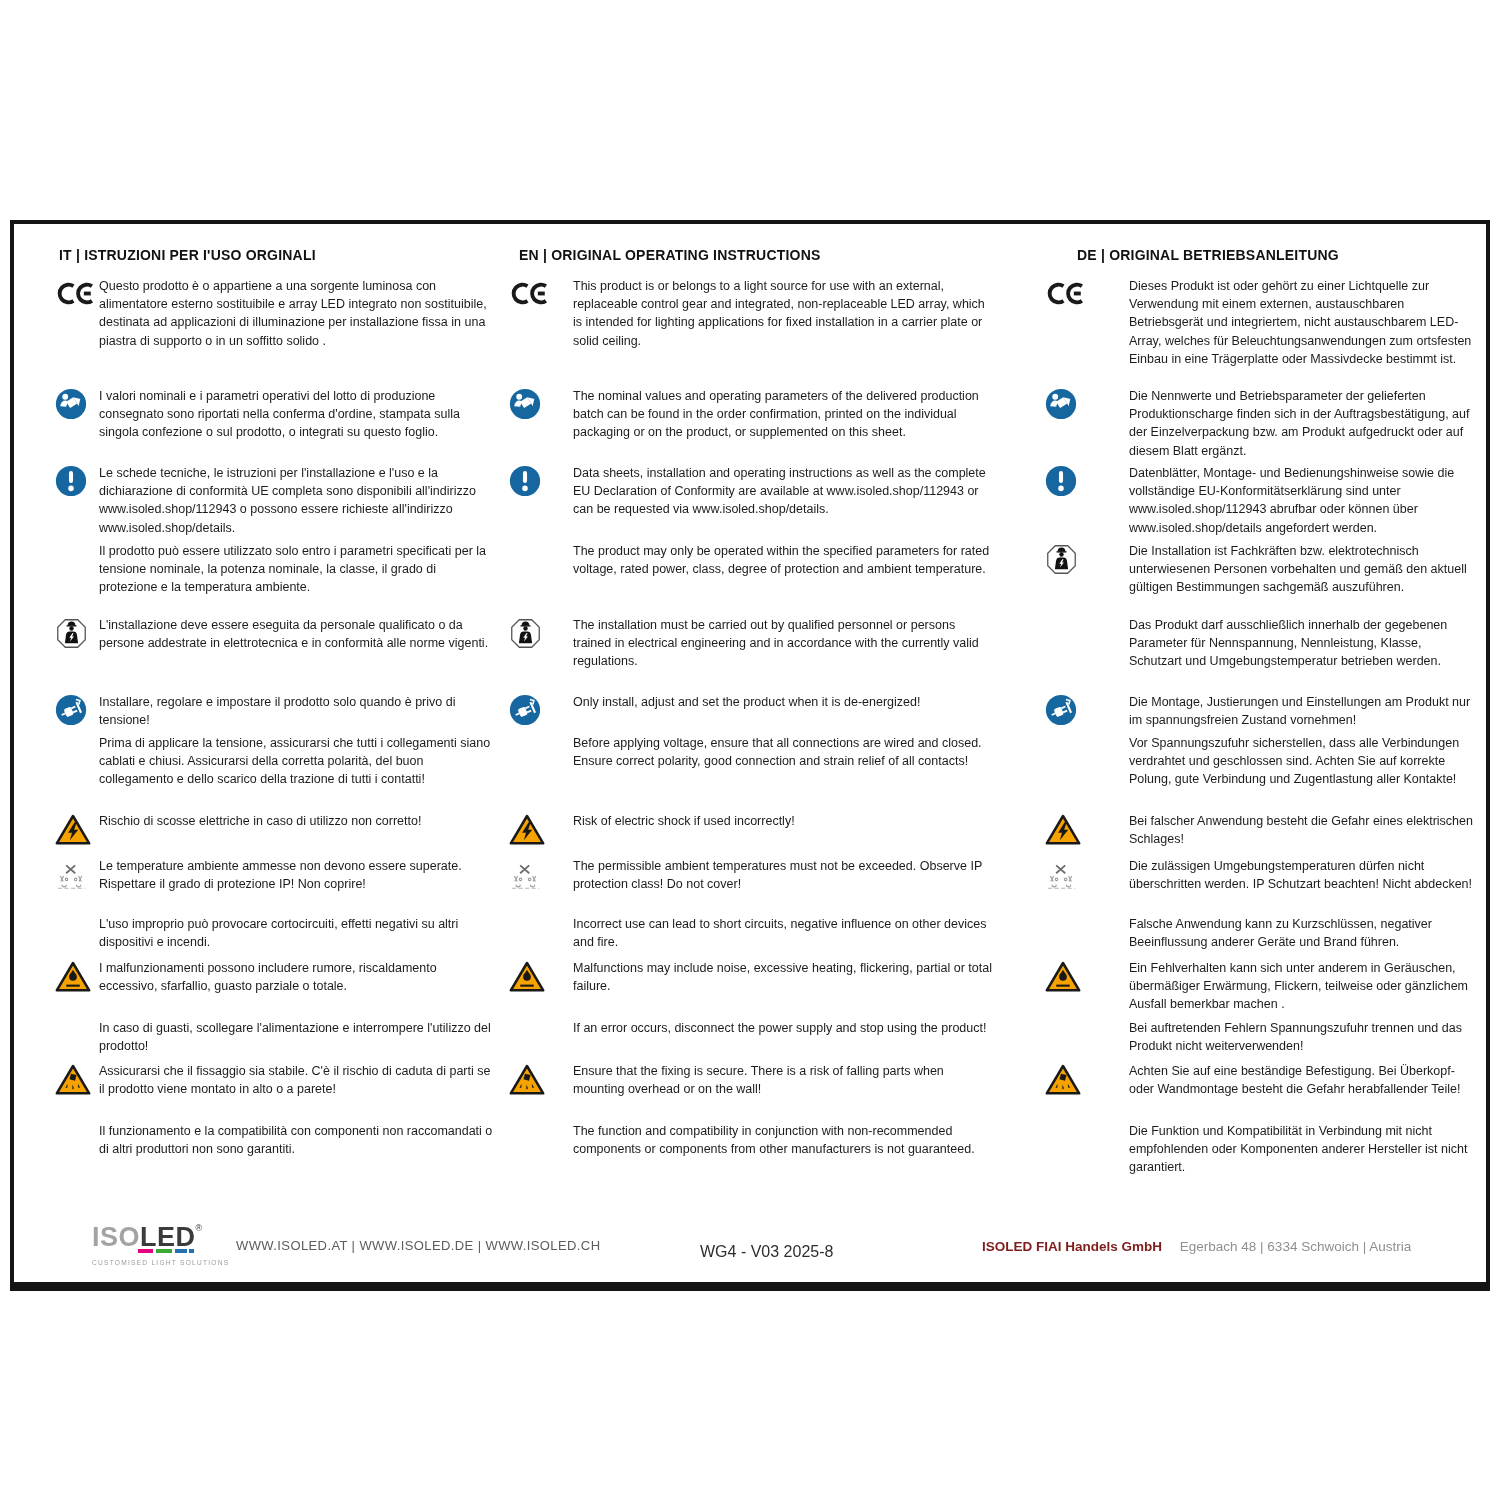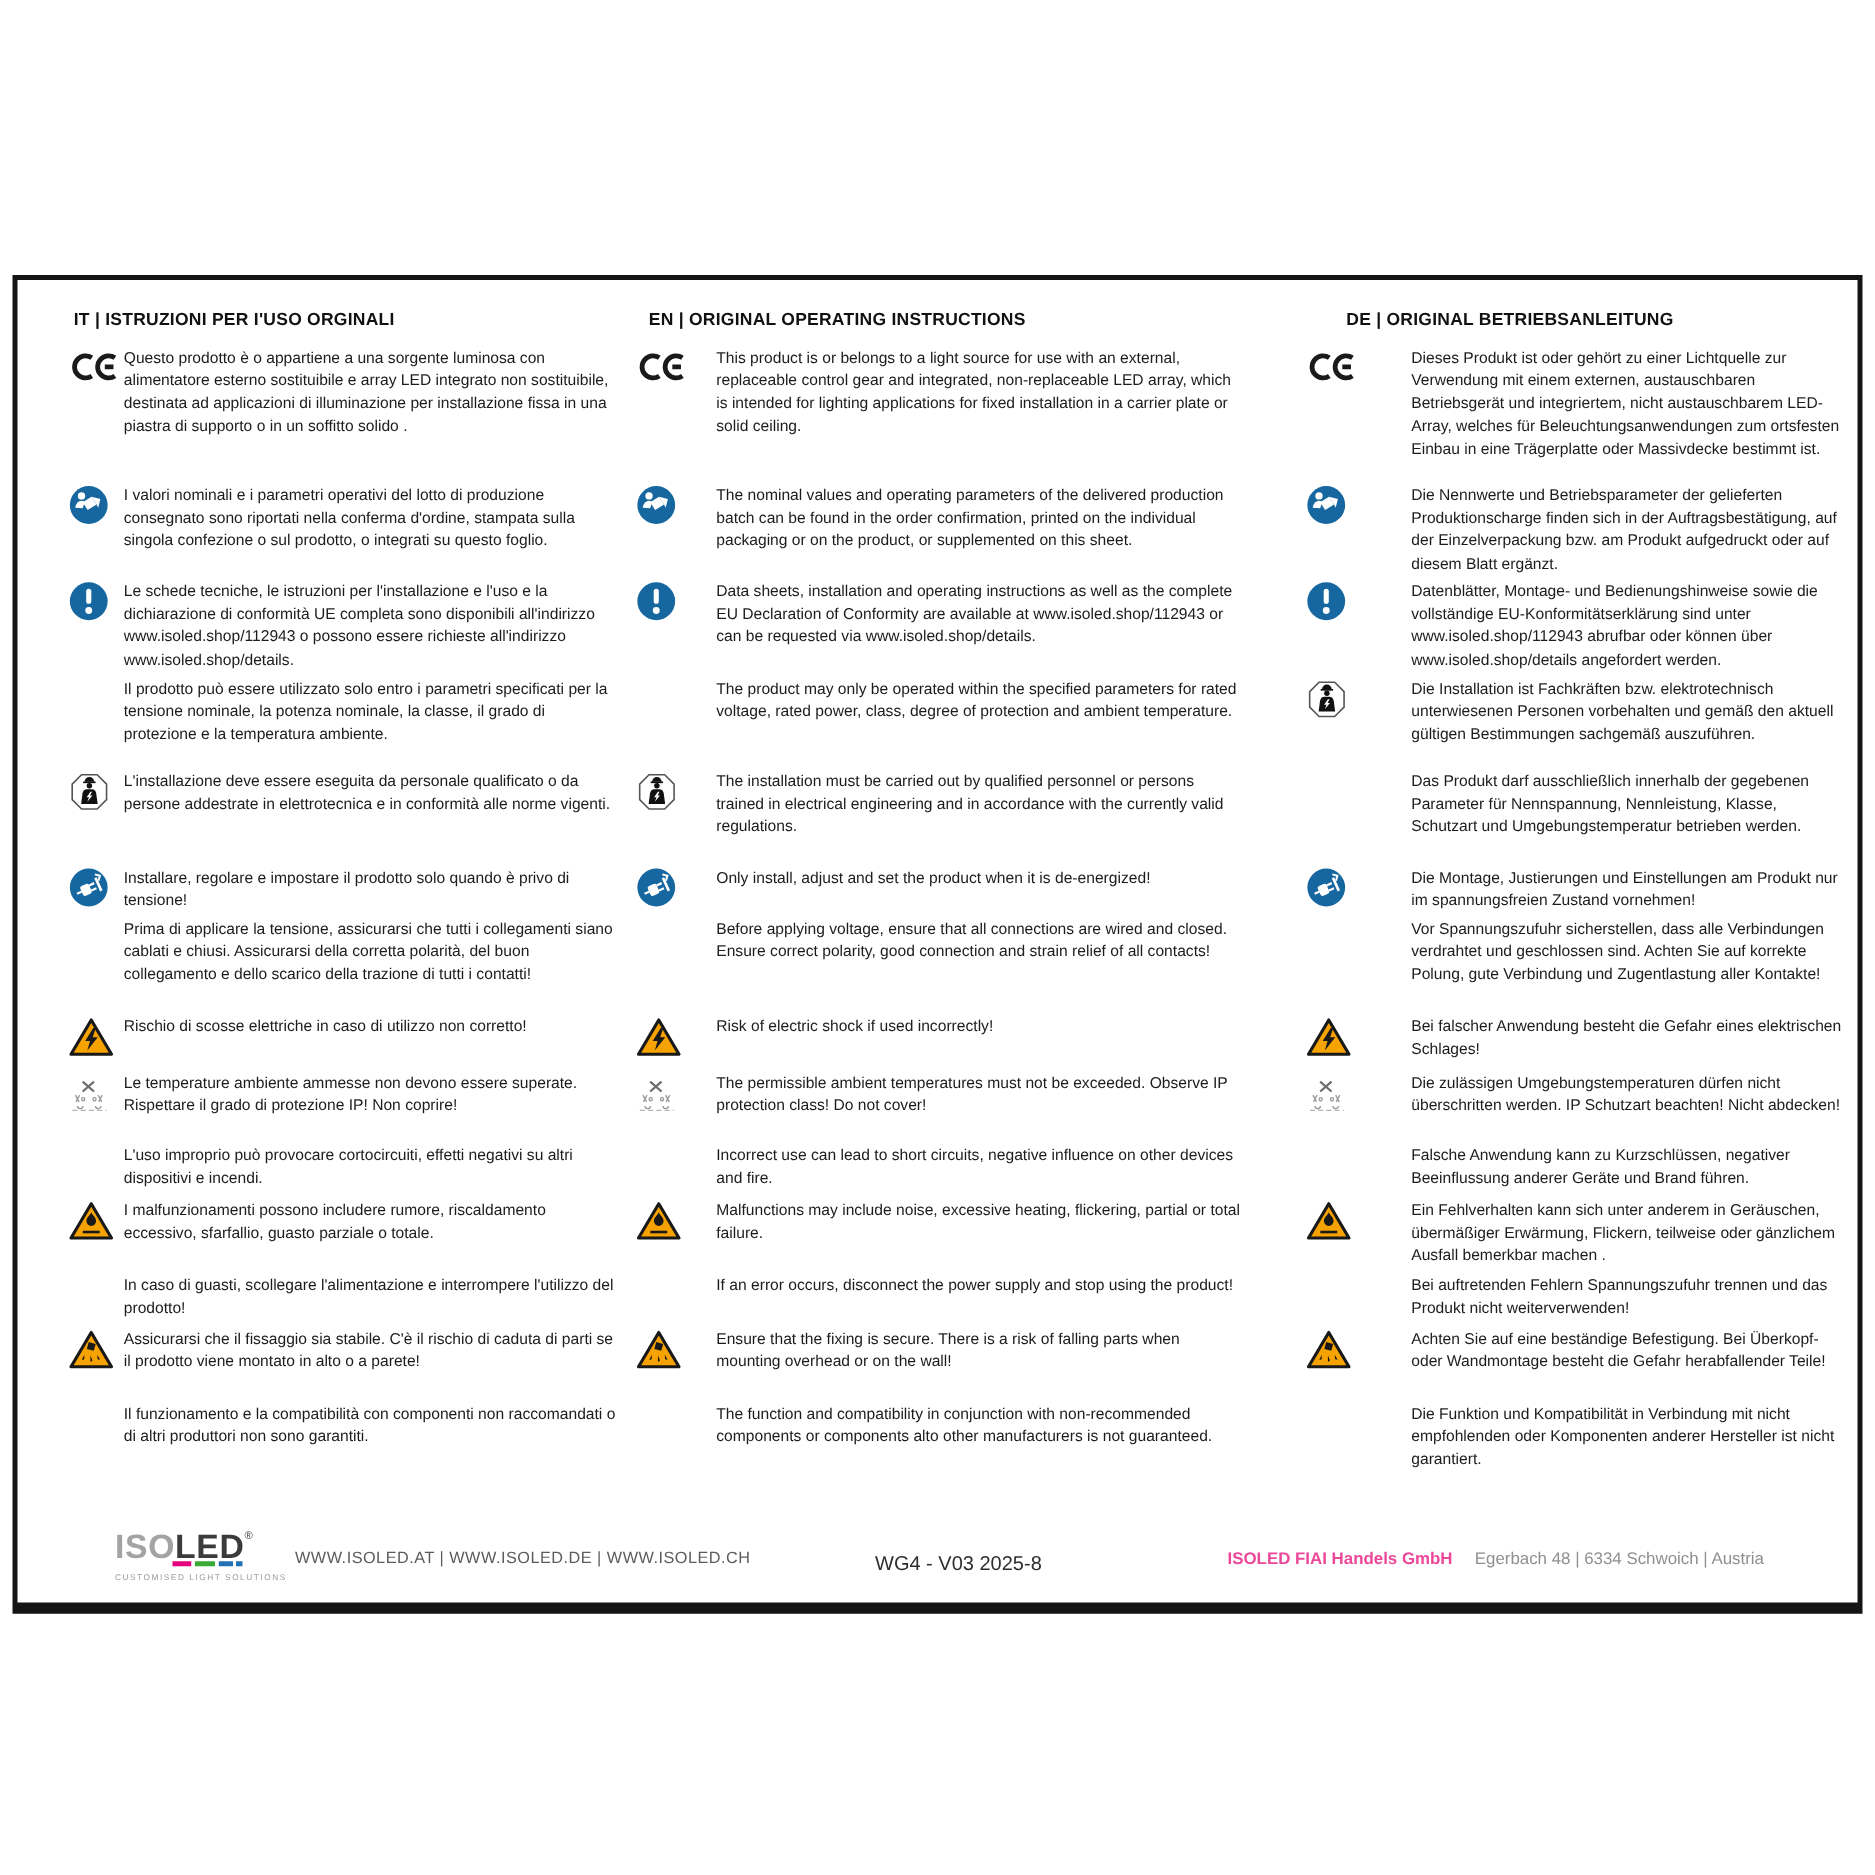--- a/index.html
+++ b/index.html
@@ -37,21 +37,21 @@
   .logo-word .led{color:#3b3b3b;}
   .logo-word .reg{font-size:9px;color:#3b3b3b;vertical-align:top;font-weight:normal;}
   .bar{position:absolute;top:25px;height:3.5px;}
   .bar.l{left:46px;width:15px;background:#e5007d;}
   .bar.e{left:64px;width:16px;background:#3aaa35;}
   .bar.d{left:83px;width:19px;background:linear-gradient(90deg,#2271b3 0 62%,#fff 62% 74%,#2271b3 74% 100%);}
   .tagline{margin-top:8px;font-size:6.6px;letter-spacing:1.25px;color:#9b9b9b;white-space:nowrap;}
   .websites{position:absolute;left:222px;top:1014px;font-size:13px;color:#5c5c5c;letter-spacing:.4px;}
   .version{position:absolute;left:686px;top:1019px;font-size:16px;color:#2e2e2e;}
   .company-row{position:absolute;left:968px;top:1015px;font-size:13.5px;white-space:nowrap;}
-  .company{font-weight:bold;color:#ec4899;}
+  .company{font-weight:bold;color:#7f1d1d;}
   .address{color:#8f8f8f;margin-left:14px;}
 </style>
 </head>
 <body>
 
 <div class="sheet">
   <div id="columns">
   <section class="col col-it">
     <h2 class="col-header">IT | ISTRUZIONI PER I'USO ORGINALI</h2>
     <div class="blocks">
@@ -308,21 +308,21 @@
                   <path d="M13.8 22.8 l-2.2 4.6 2.2-0.6 Z"></path>
                   <path d="M19.3 23.4 v5.8 l1.8-1.3 Z"></path>
                   <path d="M25.4 22.8 l2.5 4.5 -2.3-0.5 Z"></path>
                 </g>
               </svg></div>
     <p class="text">Ensure that the fixing is secure. There is a risk of falling parts when mounting overhead or on the wall!</p>
   </div>
 
   <div class="block">
     <div class="icon-cell"></div>
-    <p class="text">The function and compatibility in conjunction with non-recommended components or components alto other manufacturers is not guaranteed.</p>
+    <p class="text">The function and compatibility in conjunction with non-recommended components or components from other manufacturers is not guaranteed.</p>
   </div>
 </div>
   </section>
 
   <section class="col col-de">
     <h2 class="col-header">DE | ORIGINAL BETRIEBSANLEITUNG</h2>
     <div class="blocks">
   <div class="block">
     <div class="icon-cell"><svg width="40" height="25" viewBox="0 0 52 30" style="margin-top:3px">
                 <g fill="none" stroke="#1a1a1a" stroke-width="5">

